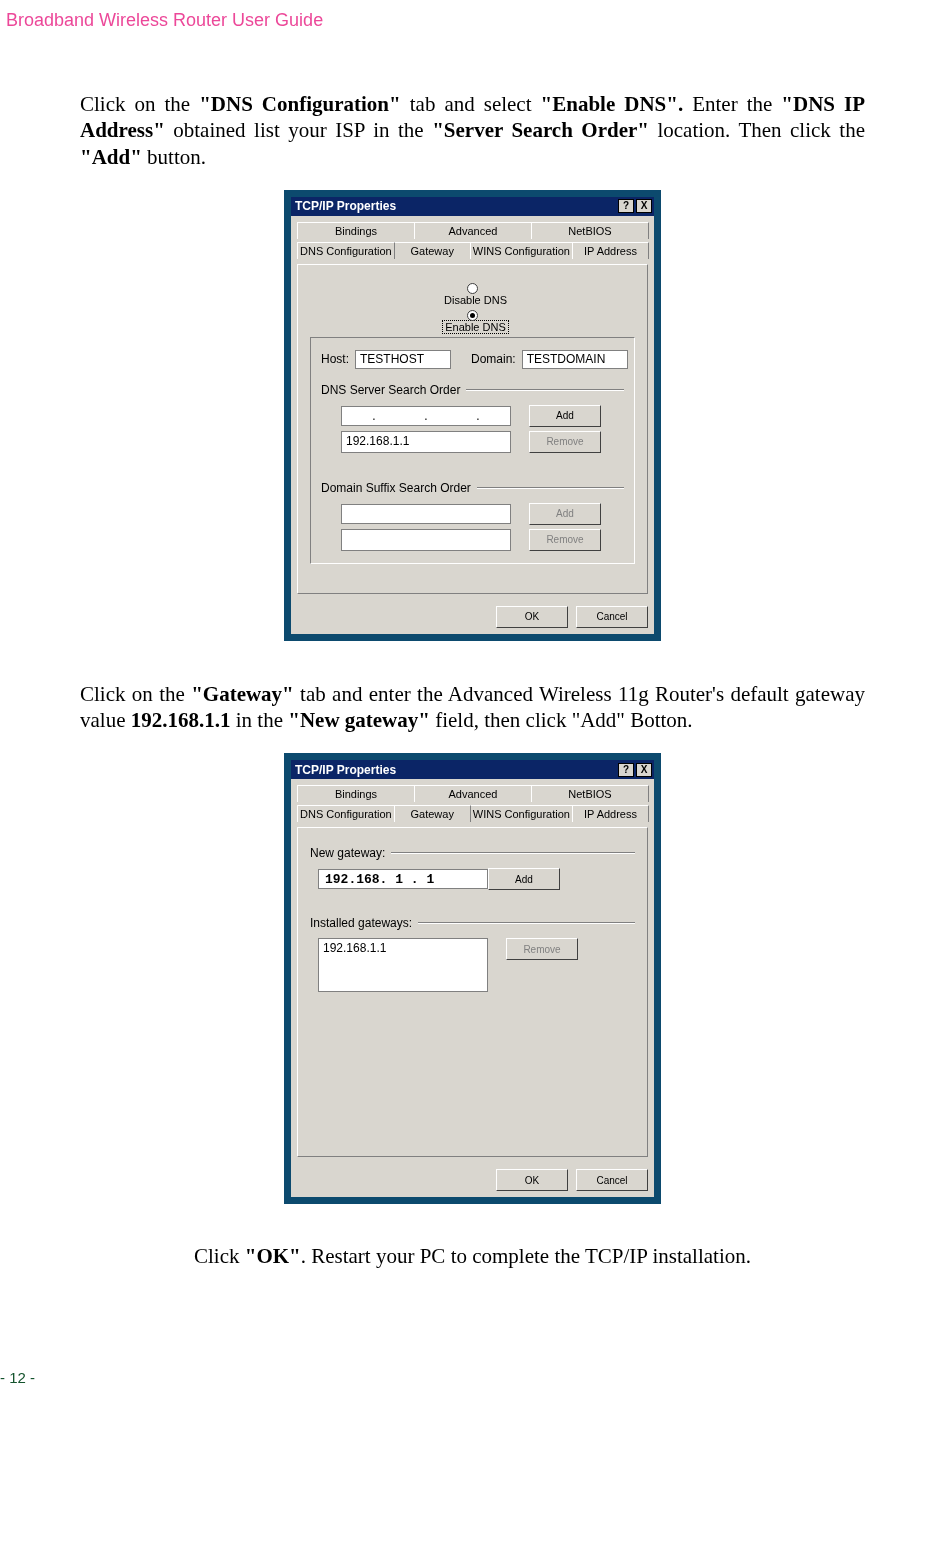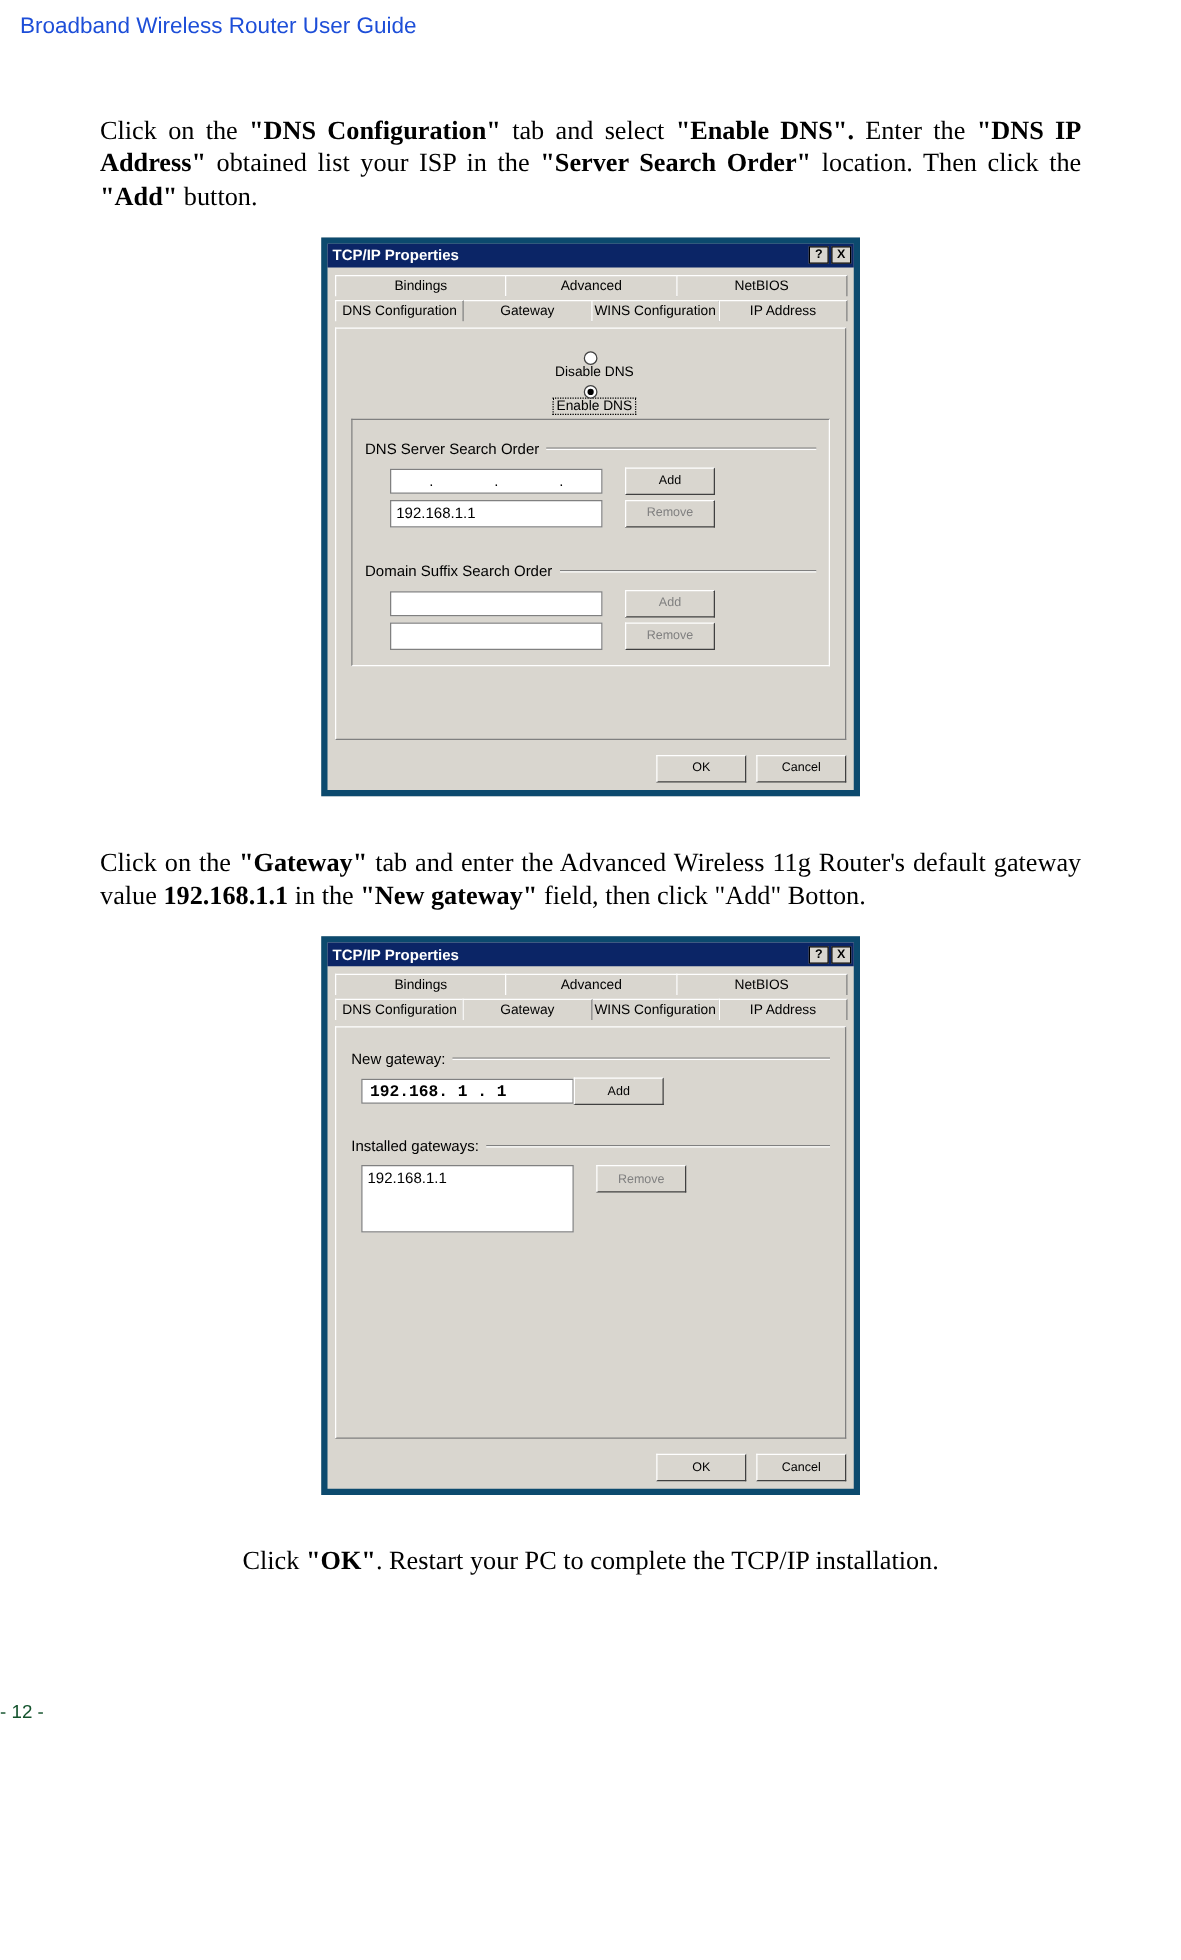--- a/index.html
+++ b/index.html
@@ -5,41 +5,41 @@
   * { box-sizing: border-box; }
   body {
     margin: 0;
     padding: 0;
     font-family: "Times New Roman", Times, serif;
     background: #fff;
     color: #000;
     width: 945px;
   }
   .page-header {
-    color: #1d4ed8;
+    color: #ec4899;
     font-family: Arial, Helvetica, sans-serif;
     font-size: 18px;
-    padding: 10px 0 0 16px;
+    padding: 10px 0 0 6px;
   }
   .content {
     padding: 0 80px 0 80px;
   }
   .intro-paragraph {
     font-size: 21px;
     line-height: 1.25;
     margin: 60px 0 20px 0;
     text-align: justify;
   }
   .intro-paragraph b { font-weight: bold; }
 
   
   .dialog {
-    width: 431px;
+    width: 377px;
     margin: 20px auto 40px auto;
-    border: 5px solid #0c4a6e;
+    border: 7px solid #0c4a6e;
     background: #d9d6cf;
     font-family: "MS Sans Serif", Tahoma, Arial, sans-serif;
     font-size: 12px;
     filter: blur(0.3px);
   }
   .titlebar {
     display: flex;
     align-items: center;
     background: #0b2566;
     color: #fff;
@@ -246,20 +246,26 @@
       <div class="tab-panel">
         <div class="radio-line">
           <span class="radio-dot"></span>
           <span>Disable DNS</span>
         </div>
         <div class="radio-line">
           <span class="radio-dot on"></span>
           <span class="dotted-focus">Enable DNS</span>
         </div>
         <div class="inner-frame">
+          <div class="field-row">
+            <span>Host:</span>
+            <input class="w-input" style="width: 96px;" value="TESTHOST">
+            <span style="margin-left:14px">Domain:</span>
+            <input class="w-input" style="width: 106px;" value="TESTDOMAIN">
+          </div>
 
           <div class="fieldset-line">
             <span>DNS Server Search Order</span>
             <span class="rule"></span>
           </div>
           <div style="display:flex;gap:18px;margin-left:20px;align-items:center;margin-bottom:4px;">
             <div class="ip-input">
               <span></span>
                 <span class="ip-dot">.</span>
                 <span></span>

